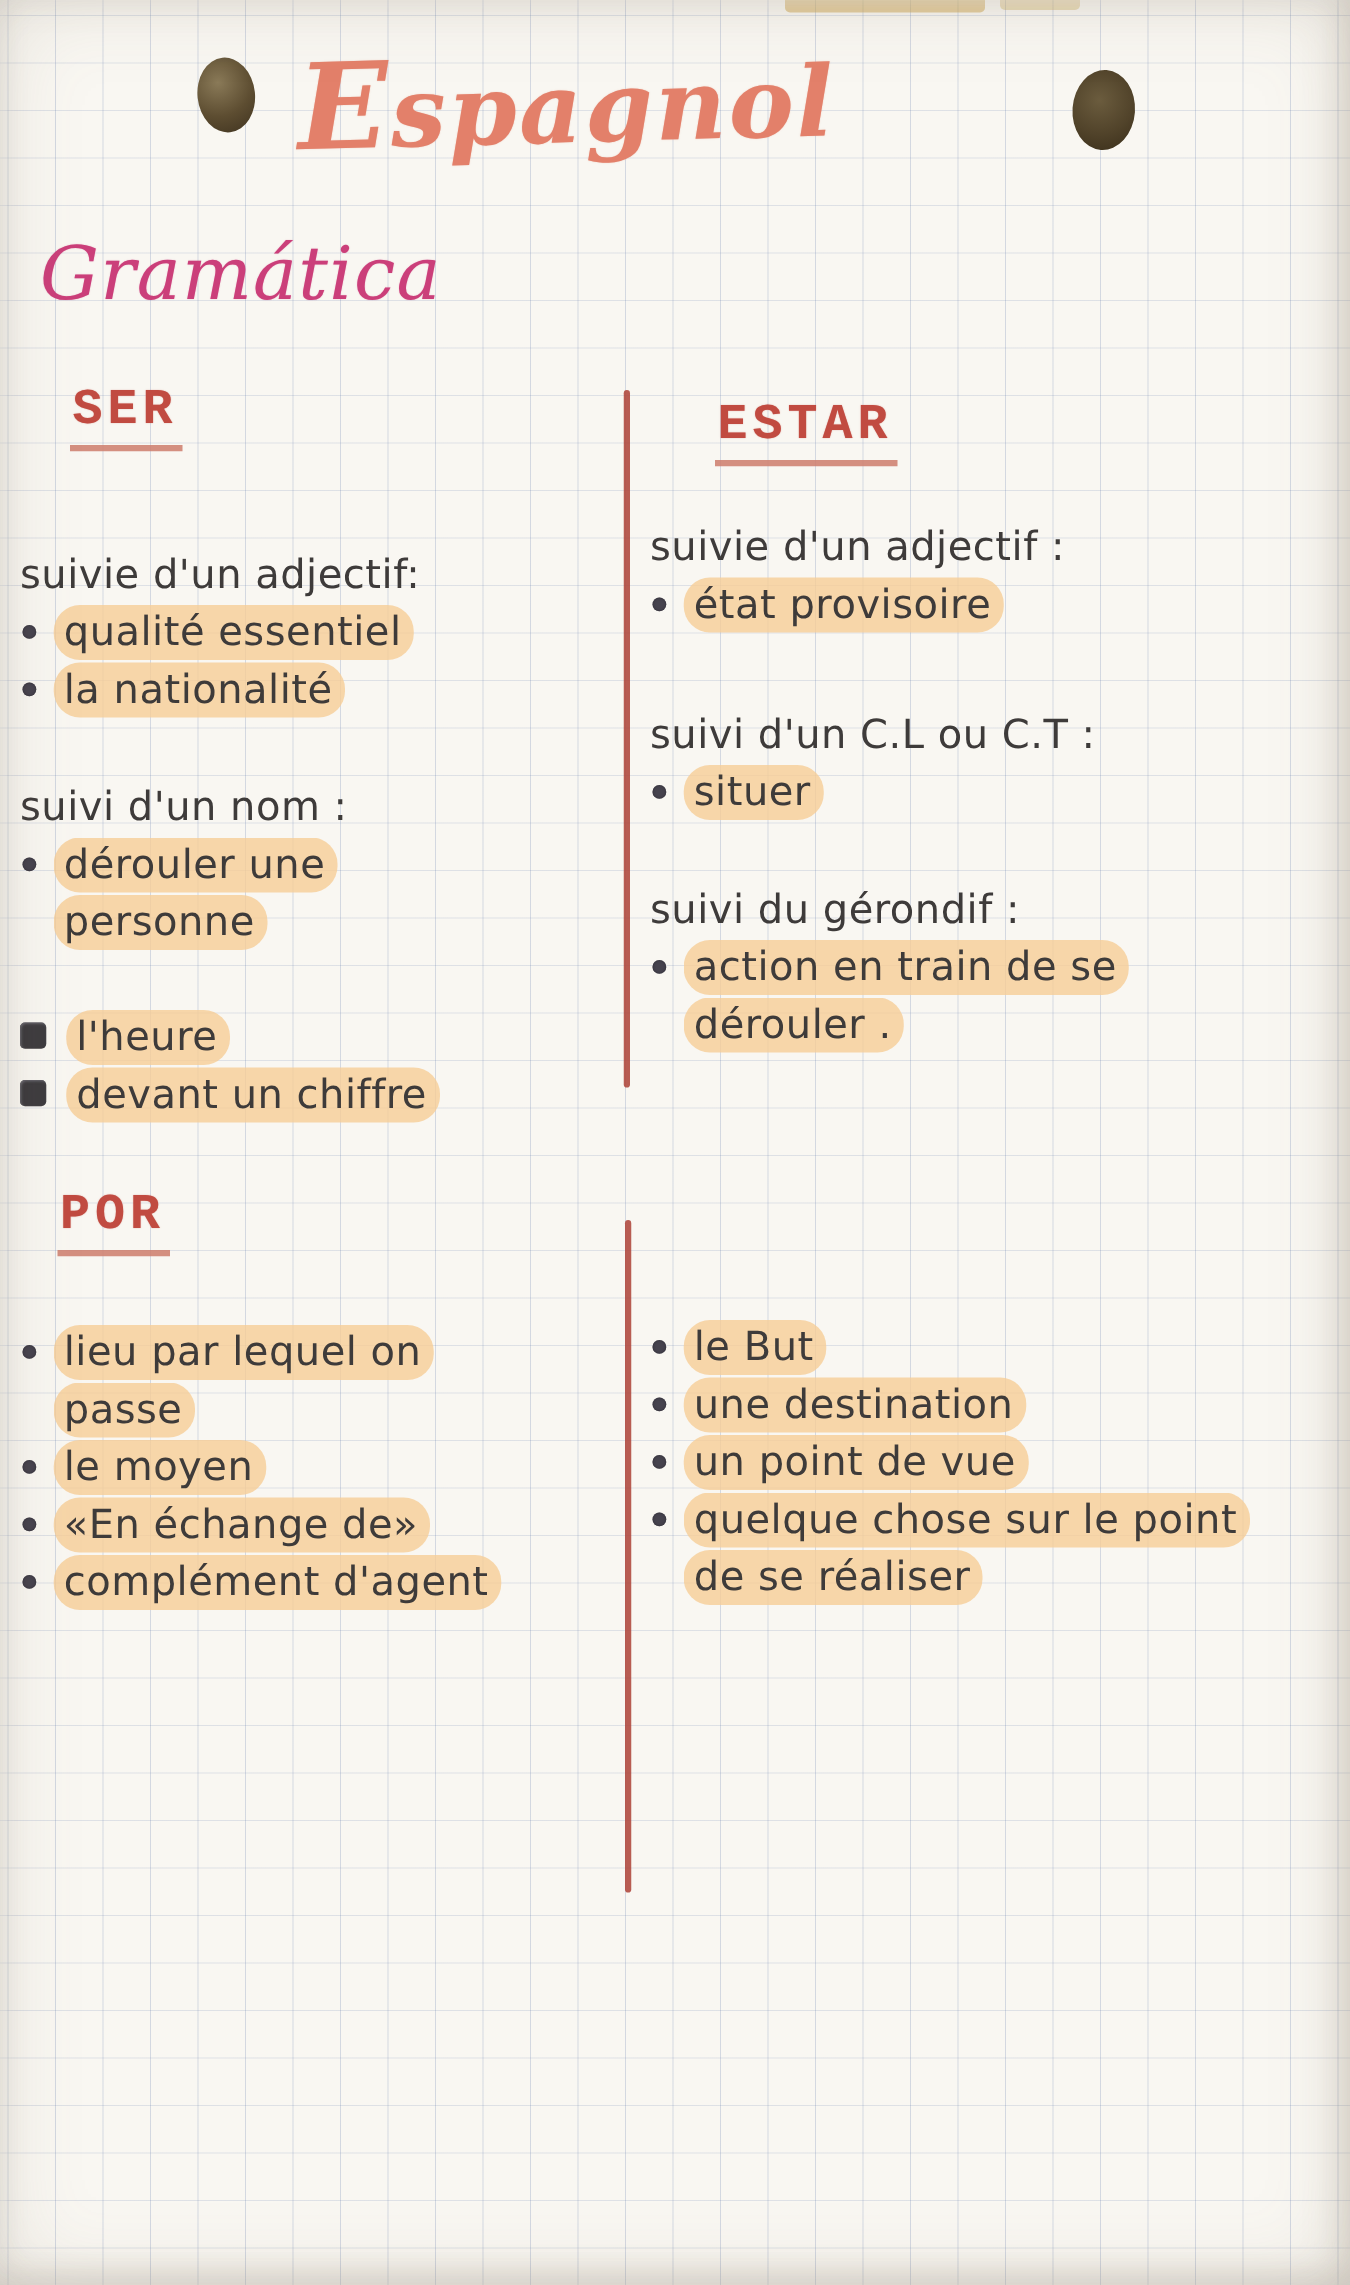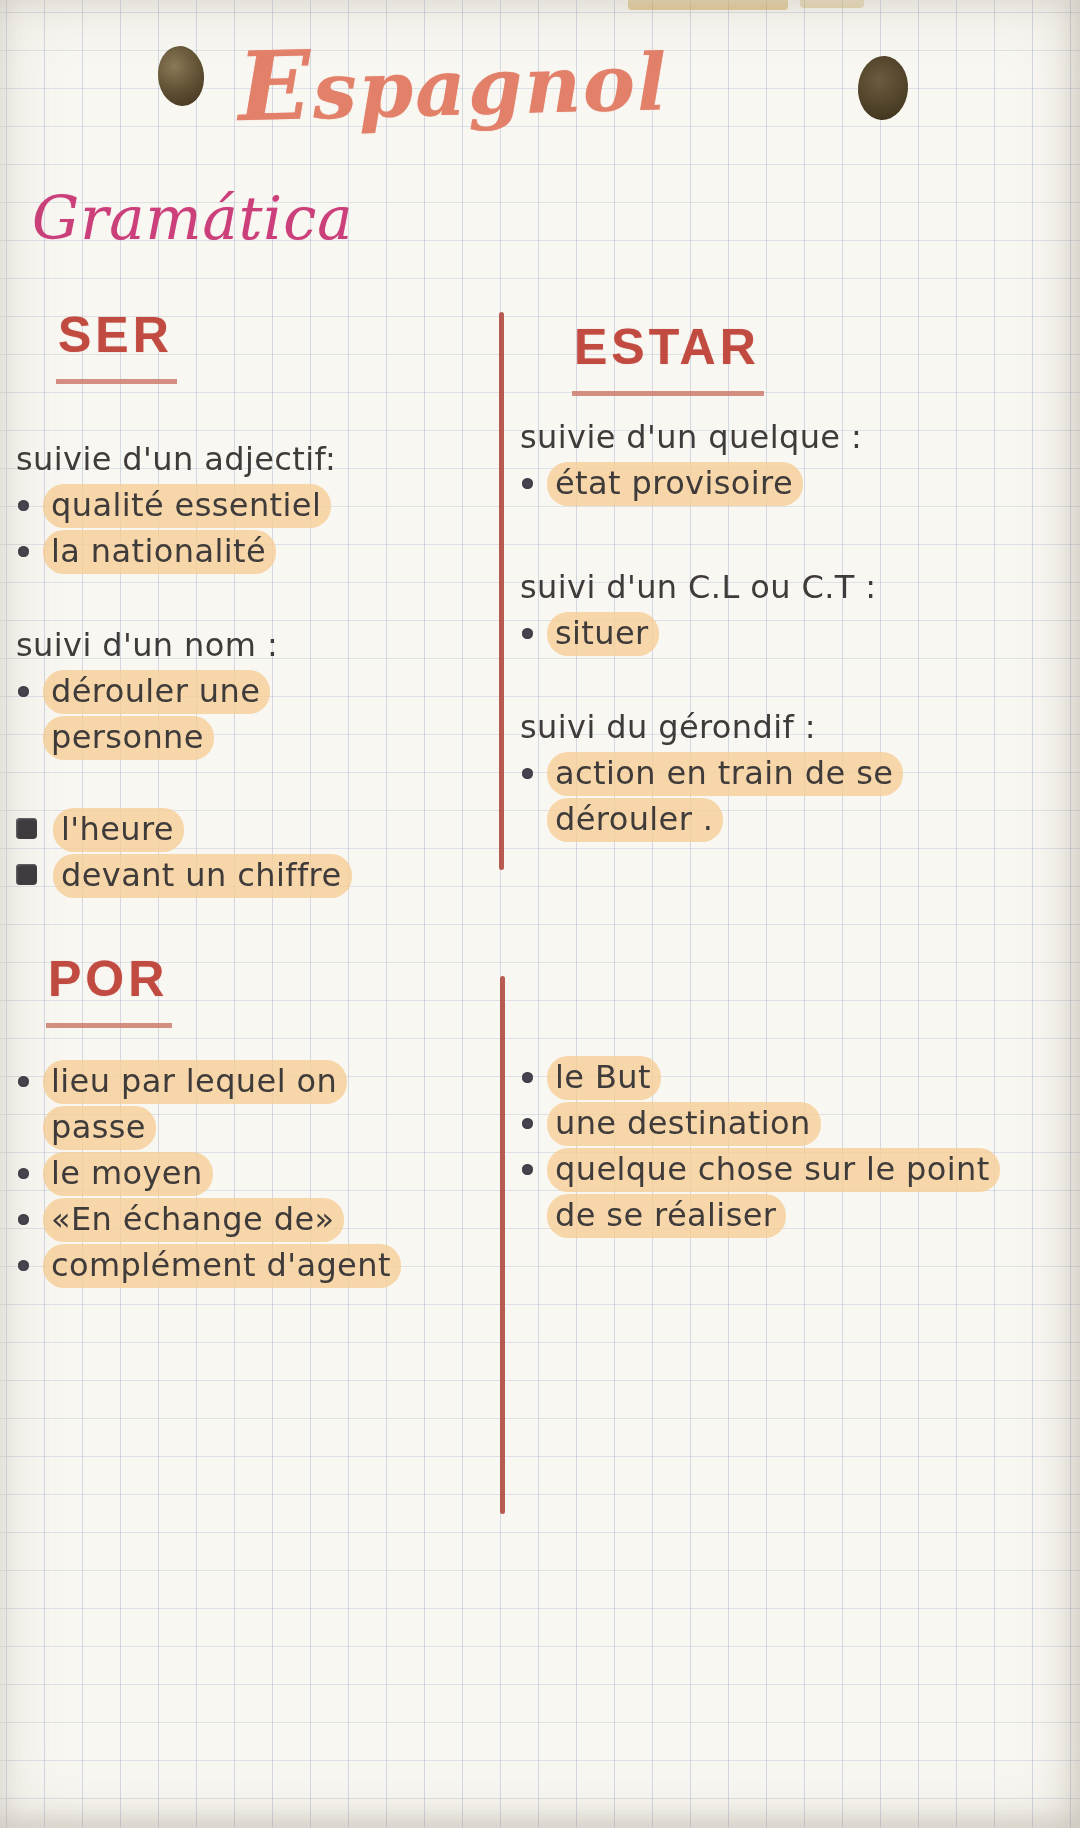--- a/index.html
+++ b/index.html
@@ -47,23 +47,23 @@
 
   .subtitle {
     position:absolute; left:32px; top:184px;
     font-family:"DejaVu Serif", serif; font-style:italic;
     font-size:59px; color:#cb3f7a; letter-spacing:1px;
     text-shadow:0 0 1px rgba(203,63,122,0.4);
   }
 
   .heading {
     position:absolute; display:inline-block;
-    font-family:Liberation Sans, sans-serif; font-weight:bold;
-    font-size:50px; color:#c14b41; letter-spacing:4px;
-    padding:0 4px 15px 2px;
+    font-family:Liberation Mono, monospace; font-weight:bold;
+    font-size:40px; color:#c14b41; letter-spacing:4px;
+    padding:0 4px 5px 2px;
     border-bottom:5px solid rgba(206,124,108,0.85);
     text-shadow:0 0 1px rgba(193,75,65,0.55);
   }
   .h-ser   { left:56px;  top:306px; }
   .h-estar { left:572px; top:318px; }
   .h-por   { left:46px;  top:950px; }
   .h-para  { left:520px; top:952px; }
 
   .divider { position:absolute; width:5px; background:#b04a40; border-radius:3px; opacity:.9; }
   .div1 { left:499px; top:312px; height:558px; }
@@ -140,21 +140,21 @@
       <span class="sq"></span>
       <span class="hl-wrap"><span class="hl">l'heure</span></span>
     </div>
     <div class="li">
       <span class="sq"></span>
       <span class="hl-wrap"><span class="hl">devant un chiffre</span></span>
     </div>
   </div>
 
   <div class="block b-estar">
-    <div class="intro">suivie d'un quelque :</div>
+    <div class="intro">suivie d'un adjectif :</div>
     <div class="li">
       <span class="dot"></span>
       <span class="hl-wrap"><span class="hl">état provisoire</span></span>
     </div>
     <div class="sp58"></div>
     <div class="intro">suivi d'un C.L ou C.T :</div>
     <div class="li">
       <span class="dot"></span>
       <span class="hl-wrap"><span class="hl">situer</span></span>
     </div>
@@ -187,19 +187,23 @@
 
   <div class="block b-para">
     <div class="li">
       <span class="dot"></span>
       <span class="hl-wrap"><span class="hl">le But</span></span>
     </div>
     <div class="li">
       <span class="dot"></span>
       <span class="hl-wrap"><span class="hl">une destination</span></span>
     </div>
+    <div class="li">
+      <span class="dot"></span>
+      <span class="hl-wrap"><span class="hl">un point de vue</span></span>
+    </div>
     <div class="li w450">
       <span class="dot"></span>
       <span class="hl-wrap"><span class="hl">quelque chose sur le point de se réaliser</span></span>
     </div>
   </div>
 
 </div>
 
 </body></html>

